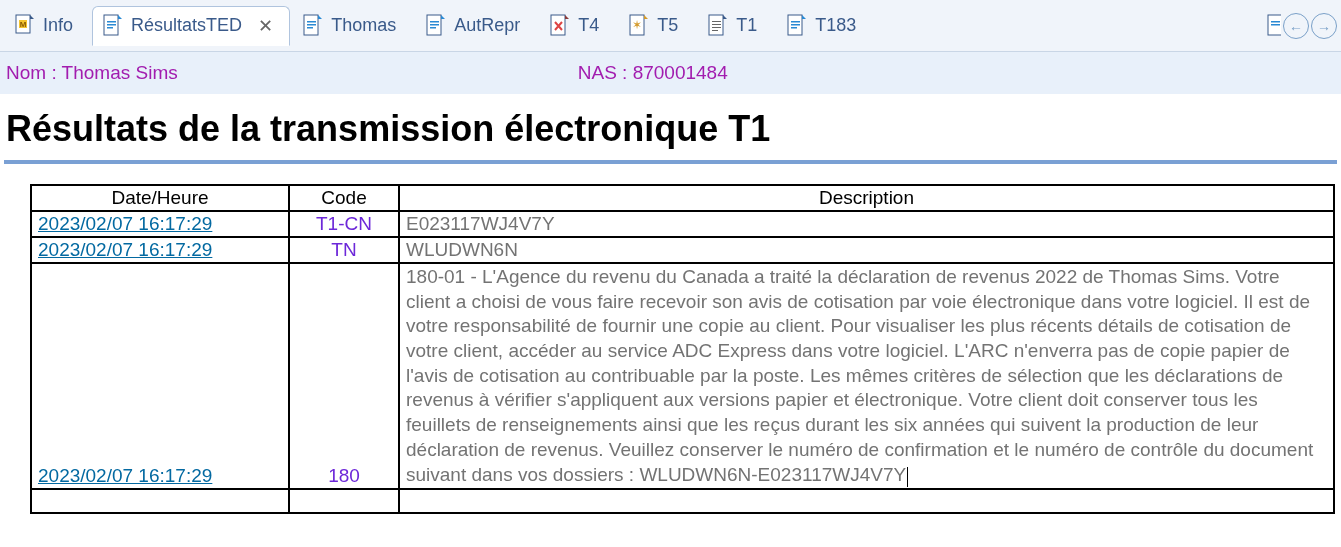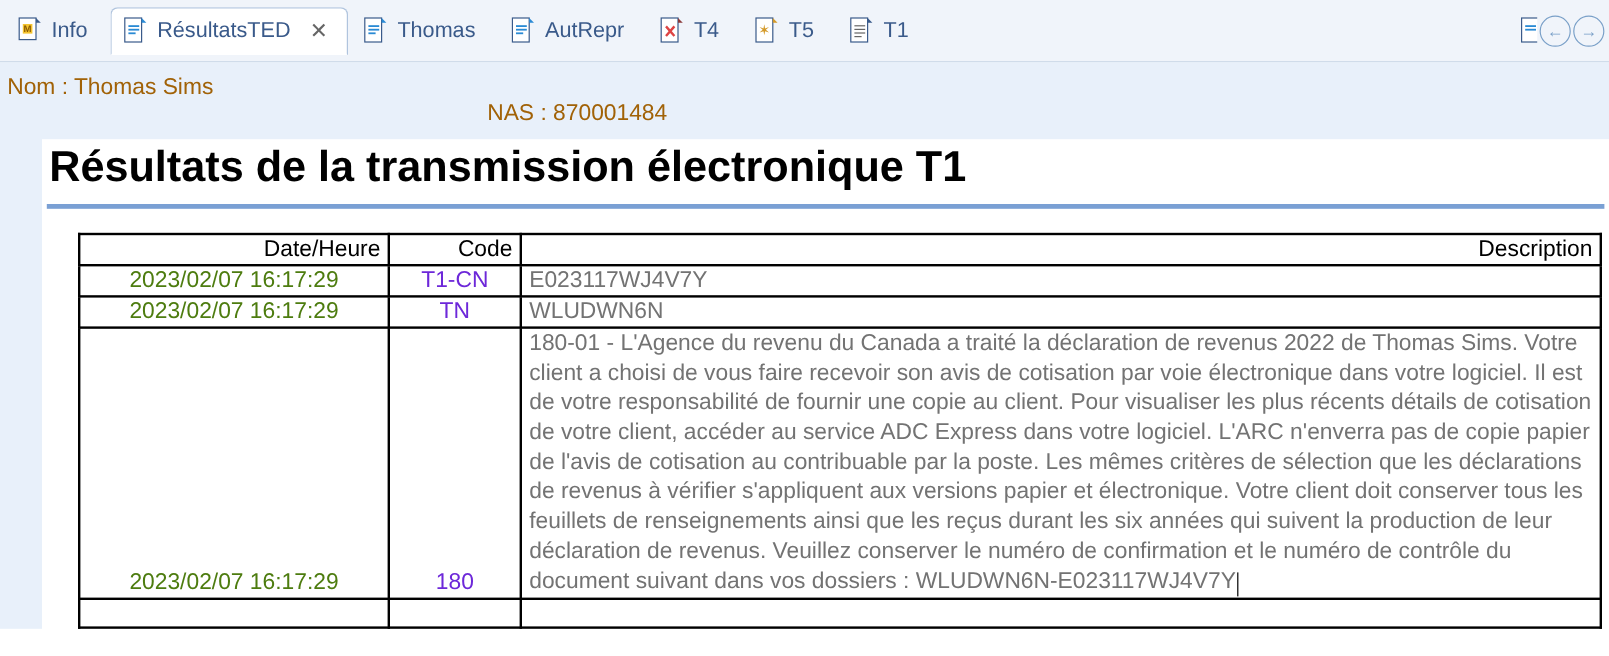--- a/index.html
+++ b/index.html
@@ -67,61 +67,60 @@
     cursor: pointer;
   }
   .content {
     background: #e8f0fa;
     padding: 4px 0 0 0;
   }
   .meta-row {
     display: flex;
     padding: 6px 4px 10px 6px;
     font-size: 19px;
-    color: #a16207;
-    flex-direction: column;
+    color: #a21caf;
   }
   .meta-left { }
   .meta-center { margin-left: 400px; }
   h1 {
     font-size: 36px;
     font-weight: bold;
     padding: 2px 6px 10px 6px;
     color: #000;
   }
   .hr {
     height: 4px;
     background: #7aa0d4;
     margin: 0 4px 20px 4px;
   }
   .tablewrap {
     padding: 0 6px 0 30px;
     background: #fff;
   }
-  .content-inner { background:#fff; padding-top:0;margin-left:35px; }
+  .content-inner { background:#fff; padding-top:12px; }
   table {
     border-collapse: collapse;
     width: 100%;
     table-layout: fixed;
   }
   col.c1 { width: 258px; }
   col.c2 { width: 110px; }
   col.c3 { }
   th, td {
     border: 2px solid #000;
     padding: 1px 6px;
     font-size: 19px;
     vertical-align: bottom;
   }
   th {
     font-weight: normal;
-    text-align: right;
-    background: #fff;
-  }
-  td.dt { text-align: center; color: #4d7c0f; vertical-align: bottom;}
+    text-align: center;
+    background: #fff;
+  }
+  td.dt { text-align: left; color: #0369a1; vertical-align: bottom; text-decoration: underline;}
   td.code { text-align: center; color: #6d28d9; vertical-align: bottom;}
   td.desc { text-align: left; color: #737373; }
   tr.blank td { height: 24px; }
   .desc-long { line-height: 1.3; }
   .cursor {
     display: inline-block;
     border-right: 1px solid #000;
     height: 20px;
     vertical-align: bottom;
     margin-left:1px;
@@ -191,20 +190,30 @@
     <svg viewBox="0 0 20 24">
         <rect x="1" y="1" width="14" height="20" fill="#fff" stroke="#3a5a8a"></rect>
         <path d="M15 1 L19 5 L15 5 Z" fill="#3a5a8a"></path>
         <rect x="4" y="7" width="9" height="1" fill="#666"></rect>
         <rect x="4" y="10" width="9" height="1" fill="#666"></rect>
         <rect x="4" y="13" width="9" height="1" fill="#666"></rect>
         <rect x="4" y="16" width="6" height="1" fill="#666"></rect>
       </svg>
     <span>T1</span>
   </div>
+  <div class="tab">
+    <svg viewBox="0 0 20 24">
+        <rect x="1" y="1" width="14" height="20" fill="#fff" stroke="#3a5a8a"></rect>
+        <path d="M15 1 L19 5 L15 5 Z" fill="#2a8ad4"></path>
+        <rect x="4" y="7" width="9" height="1.5" fill="#2a8ad4"></rect>
+        <rect x="4" y="10" width="9" height="1.5" fill="#2a8ad4"></rect>
+        <rect x="4" y="13" width="6" height="1.5" fill="#2a8ad4"></rect>
+      </svg>
+    <span>T183</span>
+  </div>
   <div class="nav-btns">
     <svg width="14" height="24" viewBox="0 0 14 24">
         <rect x="1" y="1" width="20" height="20" fill="#fff" stroke="#3a5a8a"></rect>
         <rect x="4" y="7" width="9" height="1.5" fill="#2a8ad4"></rect>
         <rect x="4" y="10" width="9" height="1.5" fill="#2a8ad4"></rect>
       </svg>
     <div class="nav-btn">←</div>
     <div class="nav-btn">→</div>
   </div>
 </div>

